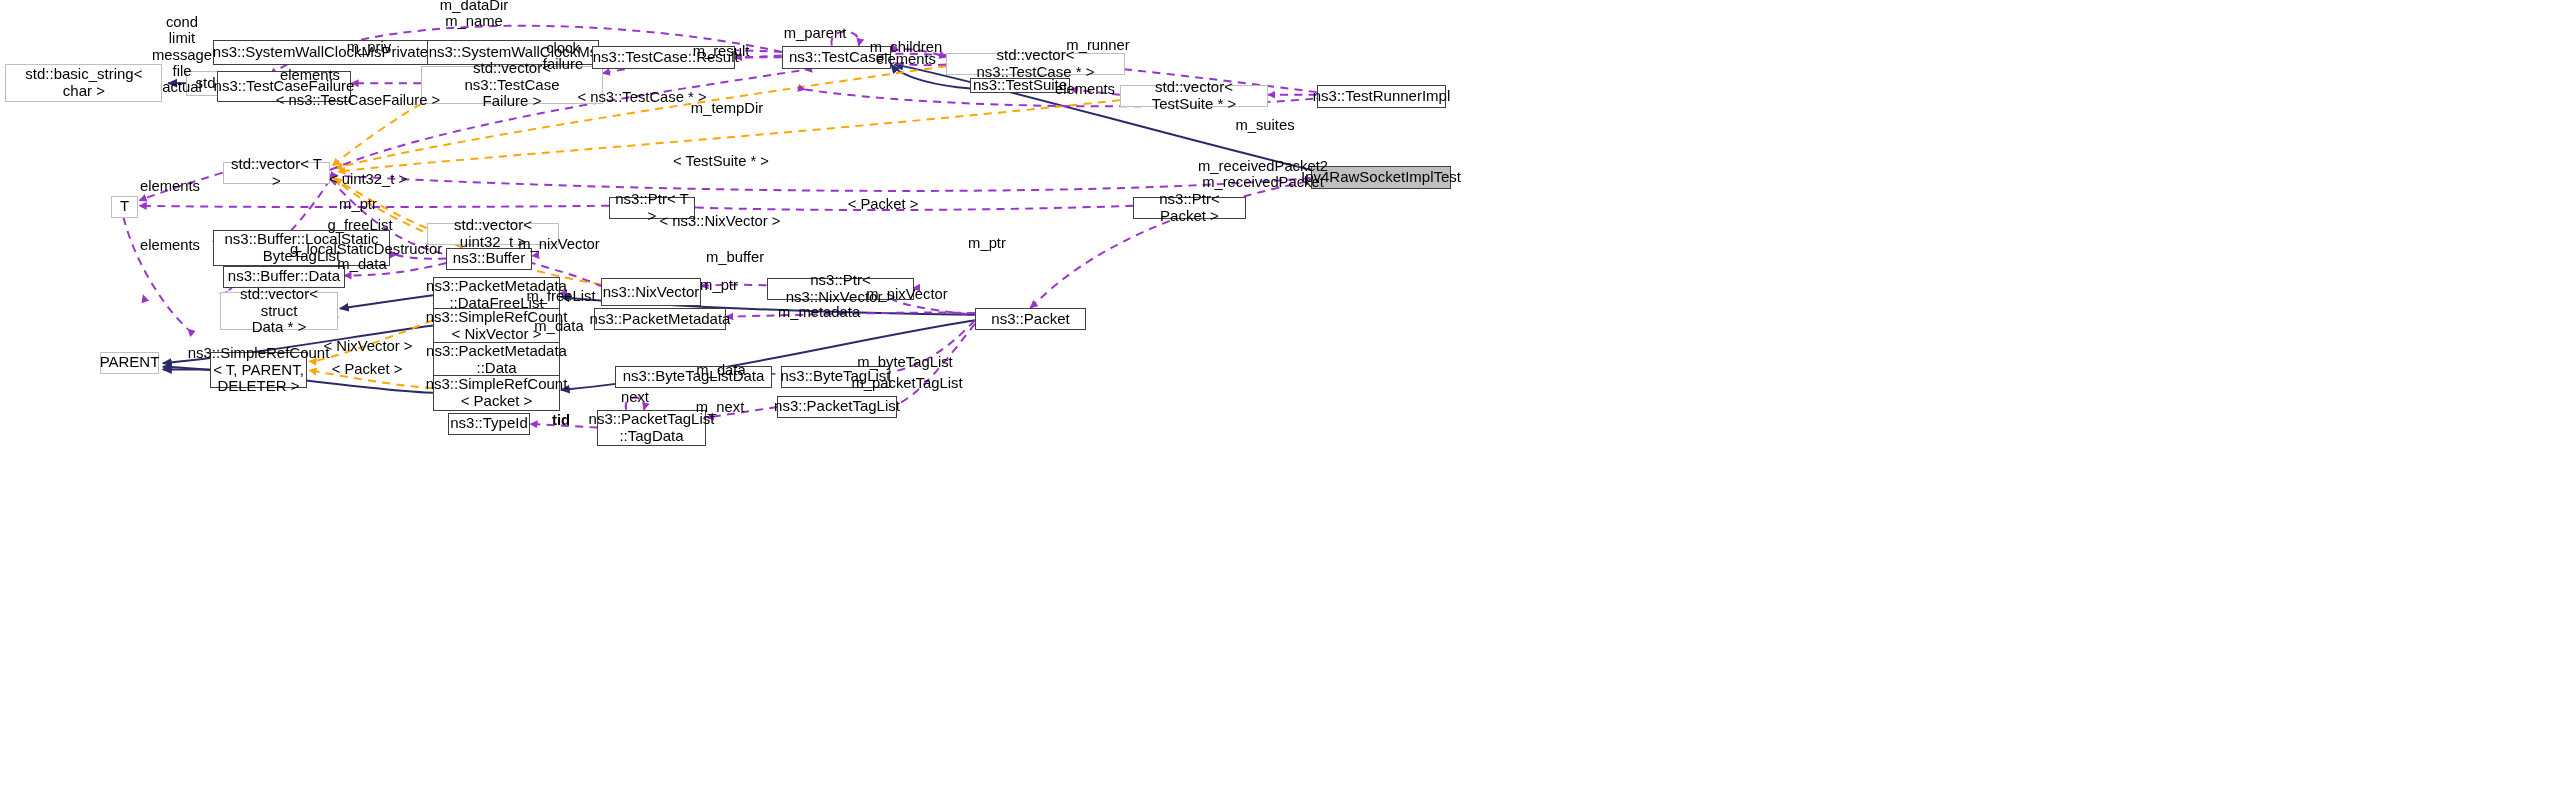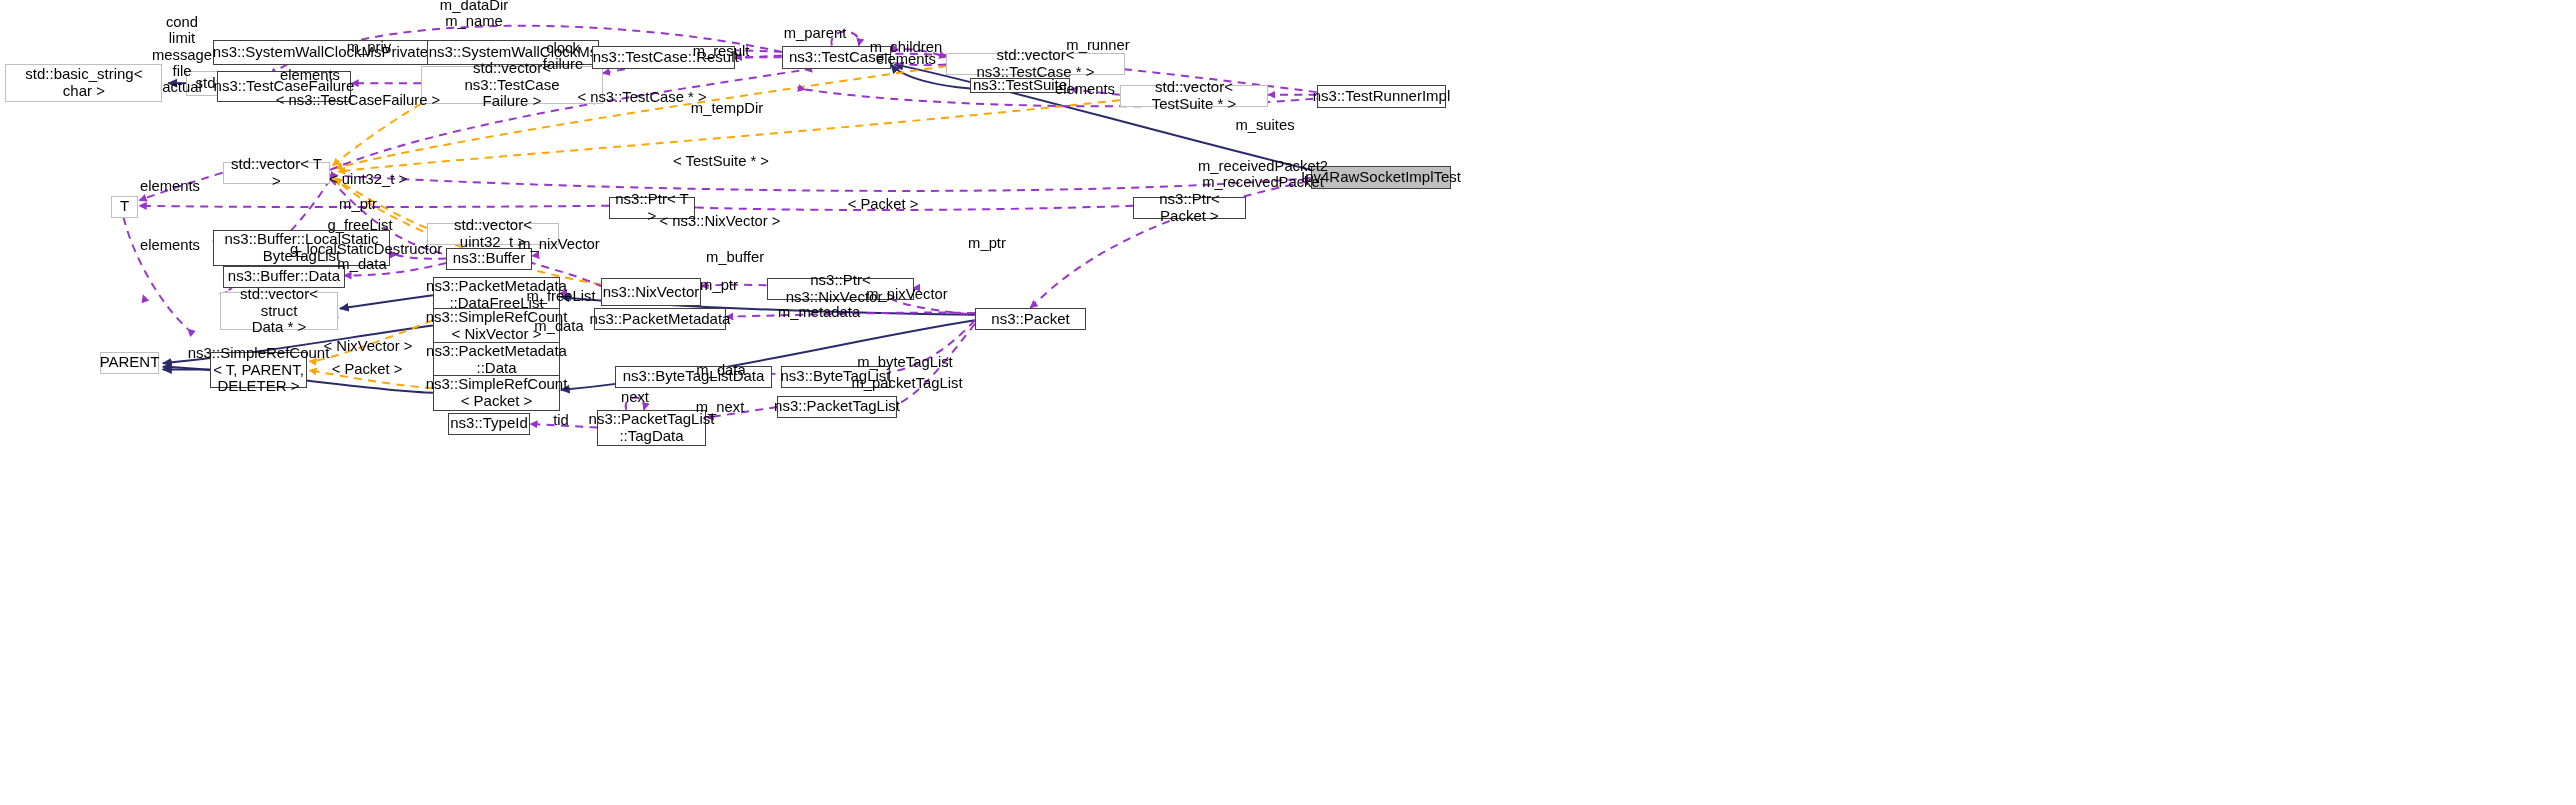--- a/index.html
+++ b/index.html
@@ -239,17 +239,17 @@
       <div class="elabel" style="left: 561px; top: 296px;">m_freeList</div>
       <div class="elabel" style="left: 819px; top: 312px;">m_metadata</div>
       <div class="elabel" style="left: 559px; top: 326px;">m_data</div>
       <div class="elabel" style="left: 368px; top: 346px;">&lt; NixVector &gt;</div>
       <div class="elabel" style="left: 367px; top: 369px;">&lt; Packet &gt;</div>
       <div class="elabel" style="left: 721px; top: 370px;">m_data</div>
       <div class="elabel" style="left: 905px; top: 362px;">m_byteTagList</div>
       <div class="elabel" style="left: 907px; top: 383px;">m_packetTagList</div>
       <div class="elabel" style="left: 635px; top: 397px;">next</div>
       <div class="elabel" style="left: 720px; top: 407px;">m_next</div>
-      <div class="elabel" style="left: 561px; top: 420px;">tid</div>
+      <div class="elabel" style="left: 561px; top: 420px; font-weight: bold;">tid</div>
     </div>
 
 </div>
 
 
 </body></html>

